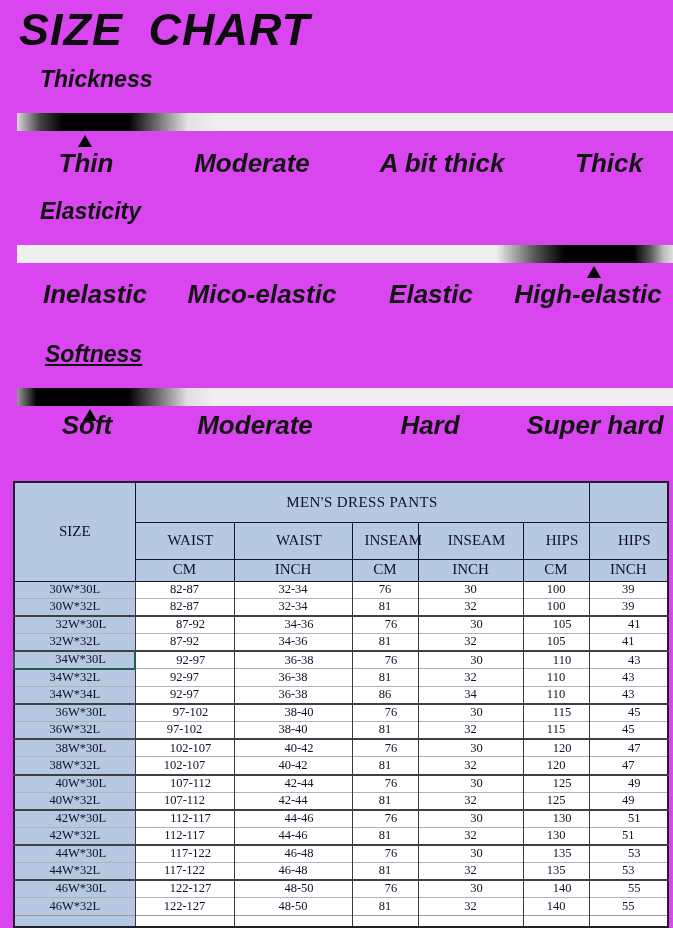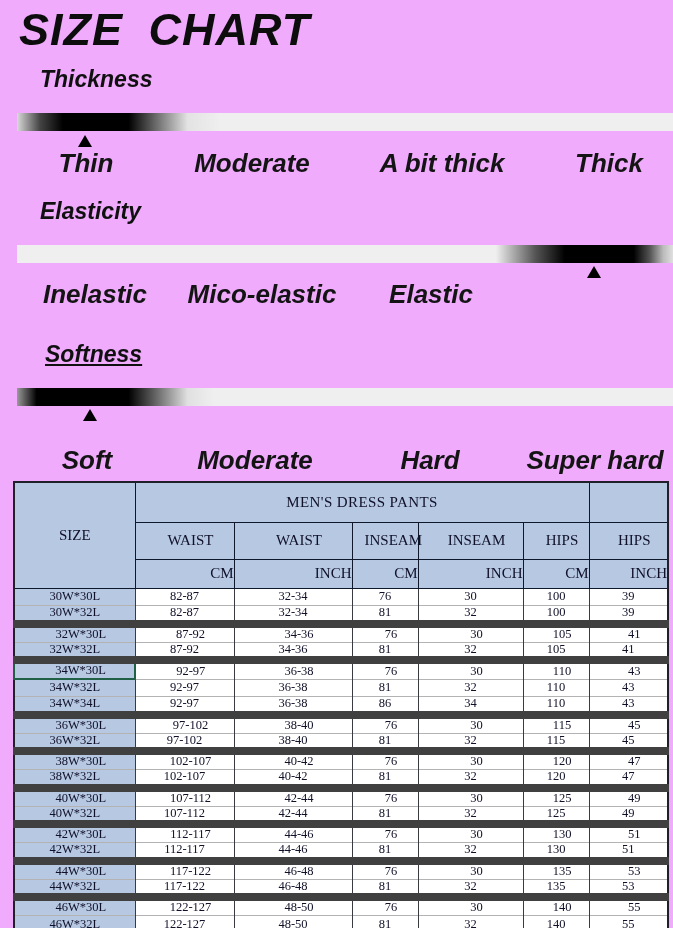--- a/index.html
+++ b/index.html
@@ -3,21 +3,21 @@
 <meta charset="utf-8">
 <style>
   :root{
     --header-blue:#b6c8e2;
     --selection-green:#1f6047;
     --bar-gray:#efefef;
   }
   *{margin:0;padding:0;box-sizing:border-box;}
   html,body{background:#fff;}
   #canvas{
-    position:relative;width:673px;height:928px;overflow:hidden;background:#f0abfc;
+    position:relative;width:673px;height:928px;overflow:hidden;background:#d946ef;
     font-family:"Liberation Sans","DejaVu Sans",sans-serif;
   }
   .page-title{
     position:absolute;left:19px;top:4px;
     font-style:italic;font-weight:700;font-size:45px;letter-spacing:1px;word-spacing:12px;
     color:#0d0d0d;white-space:nowrap;
   }
   .scale-name{
     position:absolute;font-style:italic;font-weight:600;font-size:23px;color:#101010;white-space:nowrap;
   }
@@ -33,41 +33,41 @@
     background:linear-gradient(90deg,#9a9a9a 0%,#000 3%,#000 17%,#555 20.5%,#e0e0e0 26%,var(--bar-gray) 30%,var(--bar-gray) 100%);}
   .arrow{position:absolute;width:0;height:0;
     border-left:7px solid transparent;border-right:7px solid transparent;border-bottom:12px solid #000;}
   .arrow-thickness{left:78px;top:135px;}
   .arrow-elasticity{left:587px;top:266px;}
   .arrow-softness{left:83px;top:409px;}
   .scale-label{
     position:absolute;transform:translateX(-50%);
     font-style:italic;font-weight:600;font-size:26px;color:#141414;white-space:nowrap;
   }
-  .row1{top:148px;} .row2{top:279px;} .row3{top:445px;}
+  .row1{top:148px;} .row2{top:279px;} .row3{top:410px;}
 
   .size-table{
     position:absolute;left:13px;top:481px;width:654px;
     border-collapse:collapse;table-layout:fixed;
     font-family:"Liberation Serif","DejaVu Serif",serif;color:#101028;
     border:2px solid #20202a;
   }
   .size-table th{
     font-weight:normal;font-size:15px;background:var(--header-blue);
     border:1px solid #0f172a;text-align:center;vertical-align:middle;line-height:1.15;
   }
   .th-group{height:40px;font-size:13.5px;letter-spacing:.4px;}
   .measure-row th{height:37px;padding-left:12px;}
-  .unit-row th{height:29px;text-align:right;}
+  .unit-row th{height:22px;}
   .size-table tbody td{
     font-size:12.5px;height:17.6px;line-height:1.1;text-align:center;vertical-align:middle;
     background:#fff;border-left:1px solid #3a3a42;border-right:1px solid #3a3a42;
     border-top:1px solid #b3b3b3;
   }
-  .size-table tbody tr.group-start td{border-top:8px solid #404040;padding-left:12px;}
+  .size-table tbody tr.group-start td{border-top:2px solid #404040;padding-left:12px;}
   .size-table tbody td.col-size{background:var(--header-blue);}
   .size-table tbody td.selected-cell{border:2px solid var(--selection-green);}
   .size-table tr.partial-row td{height:12px;border-top:1px solid #9a9a9a;}
 </style>
 </head>
 <body>
 
 <div id="canvas">
 
   <div class="page-title">SIZE  CHART</div>
@@ -79,20 +79,21 @@
   <span class="scale-label row1" style="left:252px">Moderate</span>
   <span class="scale-label row1" style="left:442px">A bit thick</span>
   <span class="scale-label row1" style="left:609px">Thick</span>
 
   <div class="scale-name name-elasticity">Elasticity</div>
   <div class="bar bar-elasticity"></div>
   <div class="arrow arrow-elasticity"></div>
   <span class="scale-label row2" style="left:95px">Inelastic</span>
   <span class="scale-label row2" style="left:262px">Mico-elastic</span>
   <span class="scale-label row2" style="left:431px">Elastic</span>
+  <span class="scale-label row2" style="left:588px">High-elastic</span>
 
   <div class="scale-name name-softness">Softness</div>
   <div class="bar bar-softness"></div>
   <div class="arrow arrow-softness"></div>
   <span class="scale-label row3" style="left:87px">Soft</span>
   <span class="scale-label row3" style="left:255px">Moderate</span>
   <span class="scale-label row3" style="left:430px">Hard</span>
   <span class="scale-label row3" style="left:595px">Super hard</span>
 
   <table class="size-table">

